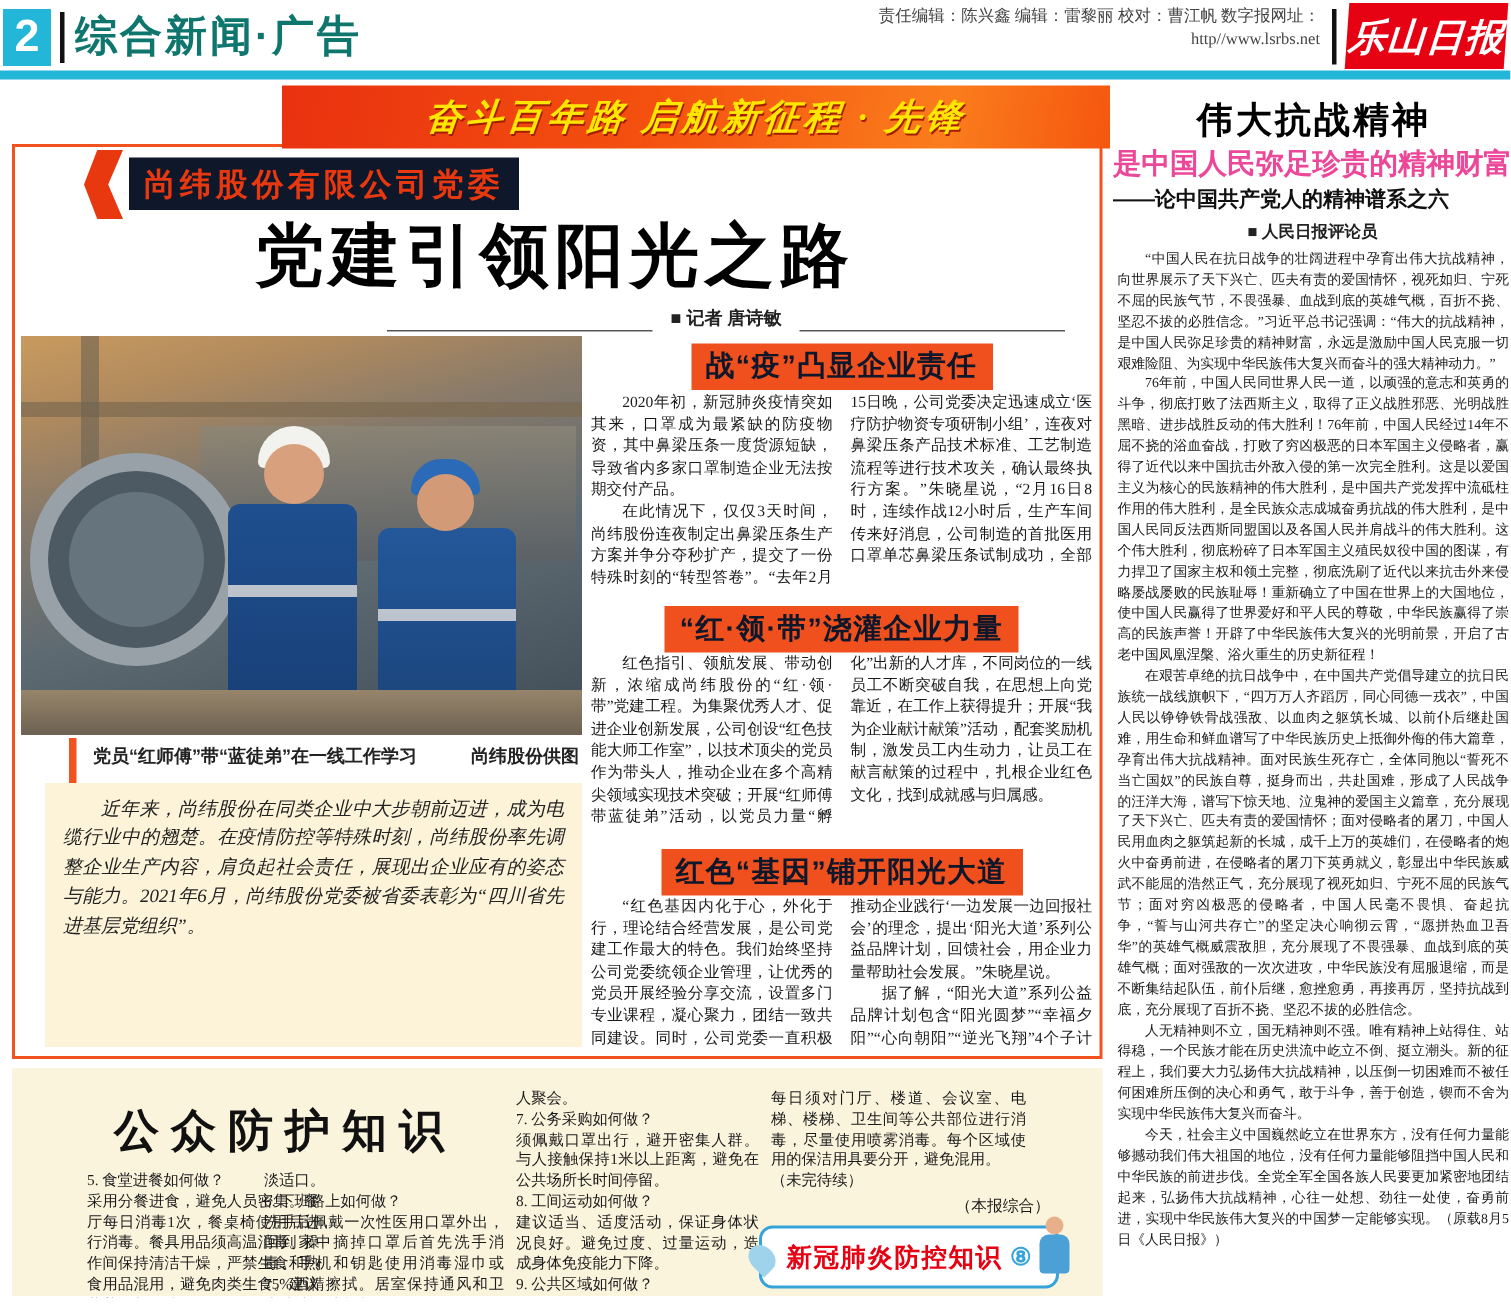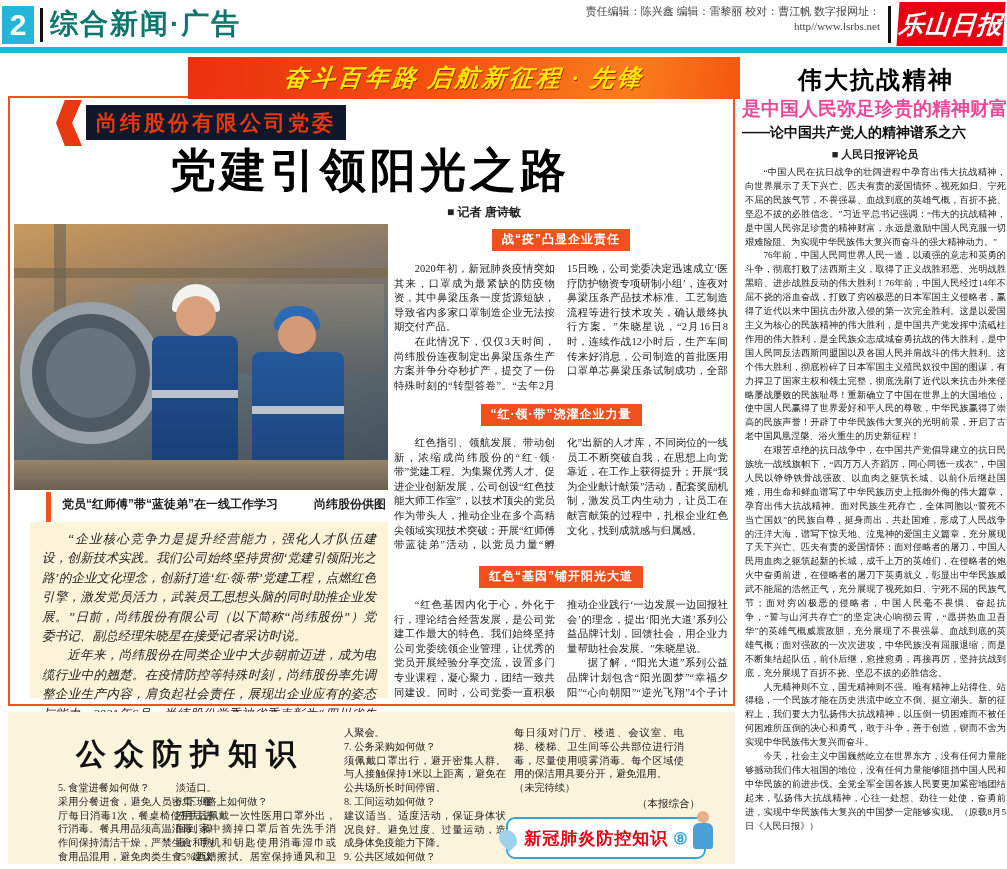--- a/index.html
+++ b/index.html
@@ -28,21 +28,21 @@
           display:flex;align-items:center;justify-content:center;}
   .banner-text{color:#ffe600;font-weight:bold;font-style:italic;font-size:24px;letter-spacing:3px;
                text-shadow:1px 1px 0 #a31d00;transform:skewX(-6deg);}
   .kicker-arrow{left:56px;top:100px;width:26px;height:46px;background:#e8380f;
                 clip-path:polygon(100% 0,34% 0,0 50%,34% 100%,100% 100%,62% 50%);}
   .kicker{left:86px;top:105px;background:#0f172a;color:#e8380f;font-weight:bold;font-size:21px;
           letter-spacing:3px;padding:4px 10px 3px;}
   .main-title{left:30px;top:140px;width:680px;text-align:center;
               font-family:"Liberation Sans",sans-serif;font-weight:bold;font-size:46px;
               letter-spacing:4px;color:#000;}
-  .byline-row{left:258px;top:204px;width:452px;display:flex;align-items:center;flex-direction:column;}
+  .byline-row{left:258px;top:204px;width:452px;display:flex;align-items:flex-end;}
   .byline-row .rule{flex:1;height:1px;background:#555;}
   .byline-row .byline{font-family:"Liberation Sans",sans-serif;font-size:12px;font-weight:bold;
                       color:#222;padding:0 12px;white-space:nowrap;}
   
   .photo{left:14px;top:224px;width:374px;height:266px;overflow:hidden;
          background:linear-gradient(165deg,#c89a5e 0%,#b08a5e 16%,#86796a 34%,#5f6b72 58%,#3e4b56 100%);}
   .spool{position:absolute;left:6px;top:78px;width:118px;height:118px;border-radius:50%;
          border:12px solid #98a1a8;background:#66747d;box-shadow:inset 0 0 0 14px #4d5a63;}
   .beam1{position:absolute;left:0;top:44px;width:374px;height:10px;background:#7c6a50;opacity:.7;}
   .beam2{position:absolute;left:40px;top:0;width:12px;height:120px;background:#6d6253;opacity:.6;}
@@ -58,22 +58,22 @@
   .stripe{position:absolute;left:0;top:54px;width:100%;height:8px;background:#d8d8d8;opacity:.85;}
   .bench{position:absolute;left:0;top:236px;width:374px;height:30px;background:linear-gradient(#97856b,#6c6152);}
   .caption-bar{left:46px;top:492px;width:5px;height:58px;background:#f0531e;}
   .caption-row{left:62px;top:496px;width:324px;display:flex;justify-content:space-between;
                font-family:"Liberation Sans",sans-serif;font-size:12px;font-weight:bold;color:#222;}
   
   .quote{left:30px;top:522px;width:358px;height:176px;background:#fdf3d8;padding:8px 12px;box-sizing:border-box;}
   .quote p{margin:0;font-style:italic;font-size:12.6px;line-height:19.4px;text-align:justify;text-indent:2em;color:#222;}
   
   .mid-head-row{width:334px;text-align:center;}
-  .mid-head{display:inline-block;background:#f0501e;color:#ffffff;font-family:"Liberation Sans",sans-serif;
-            font-weight:bold;font-size:12px;letter-spacing:1px;padding:2px 10px 3px;}
+  .mid-head{display:inline-block;background:#f0501e;color:#0f172a;font-family:"Liberation Sans",sans-serif;
+            font-weight:bold;font-size:19px;letter-spacing:1px;padding:2px 10px 3px;}
   .mid-text{width:334px;column-count:2;column-gap:12px;overflow:hidden;}
   .mid-text p{margin:0;font-size:10.4px;line-height:14.6px;text-align:justify;text-indent:2em;color:#1a1a1a;}
   
   .ed-t1{left:746px;top:64px;width:260px;text-align:center;font-family:"Liberation Sans",sans-serif;
          font-weight:bold;font-size:24px;letter-spacing:2px;color:#000;}
   .ed-t2{left:742px;top:96px;width:266px;text-align:center;font-family:"Liberation Sans",sans-serif;
          font-weight:bold;font-size:19px;color:#ec4899;}
   .ed-sub{left:742px;top:124px;width:266px;font-family:"Liberation Sans",sans-serif;
           font-weight:bold;font-size:14px;color:#111;}
   .ed-by{left:742px;top:147px;width:266px;text-align:center;font-family:"Liberation Sans",sans-serif;
@@ -143,21 +143,20 @@
   </div>
   <div class="bench"></div>
 </div>
 <div class="abs caption-bar"></div>
 <div class="abs caption-row">
   <span>党员“红师傅”带“蓝徒弟”在一线工作学习</span>
   <span>尚纬股份供图</span>
 </div>
 
 <div class="abs quote">
-  <p>“企业核心竞争力是提升经营能力，强化人才队伍建设，创新技术实践。我们公司始终坚持贯彻‘党建引领阳光之路’的企业文化理念，创新打造‘红·领·带’党建工程，点燃红色引擎，激发党员活力，武装员工思想头脑的同时助推企业发展。”日前，尚纬股份有限公司（以下简称“尚纬股份”）党委书记、副总经理朱晓星在接受记者采访时说。</p>
   <p>近年来，尚纬股份在同类企业中大步朝前迈进，成为电缆行业中的翘楚。在疫情防控等特殊时刻，尚纬股份率先调整企业生产内容，肩负起社会责任，展现出企业应有的姿态与能力。2021年6月，尚纬股份党委被省委表彰为“四川省先进基层党组织”。</p>
 </div>
 
 <div class="abs mid-head-row" style="left:394px;top:229px;">
   <span class="mid-head">战“疫”凸显企业责任</span>
 </div>
 <div class="abs mid-text" style="left:394px;top:262px;height:140px;">
   <p>2020年初，新冠肺炎疫情突如其来，口罩成为最紧缺的防疫物资，其中鼻梁压条一度货源短缺，导致省内多家口罩制造企业无法按期交付产品。</p>
   <p>在此情况下，仅仅3天时间，尚纬股份连夜制定出鼻梁压条生产方案并争分夺秒扩产，提交了一份特殊时刻的“转型答卷”。“去年2月15日晚，公司党委决定迅速成立‘医疗防护物资专项研制小组’，连夜对鼻梁压条产品技术标准、工艺制造流程等进行技术攻关，确认最终执行方案。”朱晓星说，“2月16日8时，连续作战12小时后，生产车间传来好消息，公司制造的首批医用口罩单芯鼻梁压条试制成功，全部通过质量检测。我们马上全面推进生产。”</p>
 

